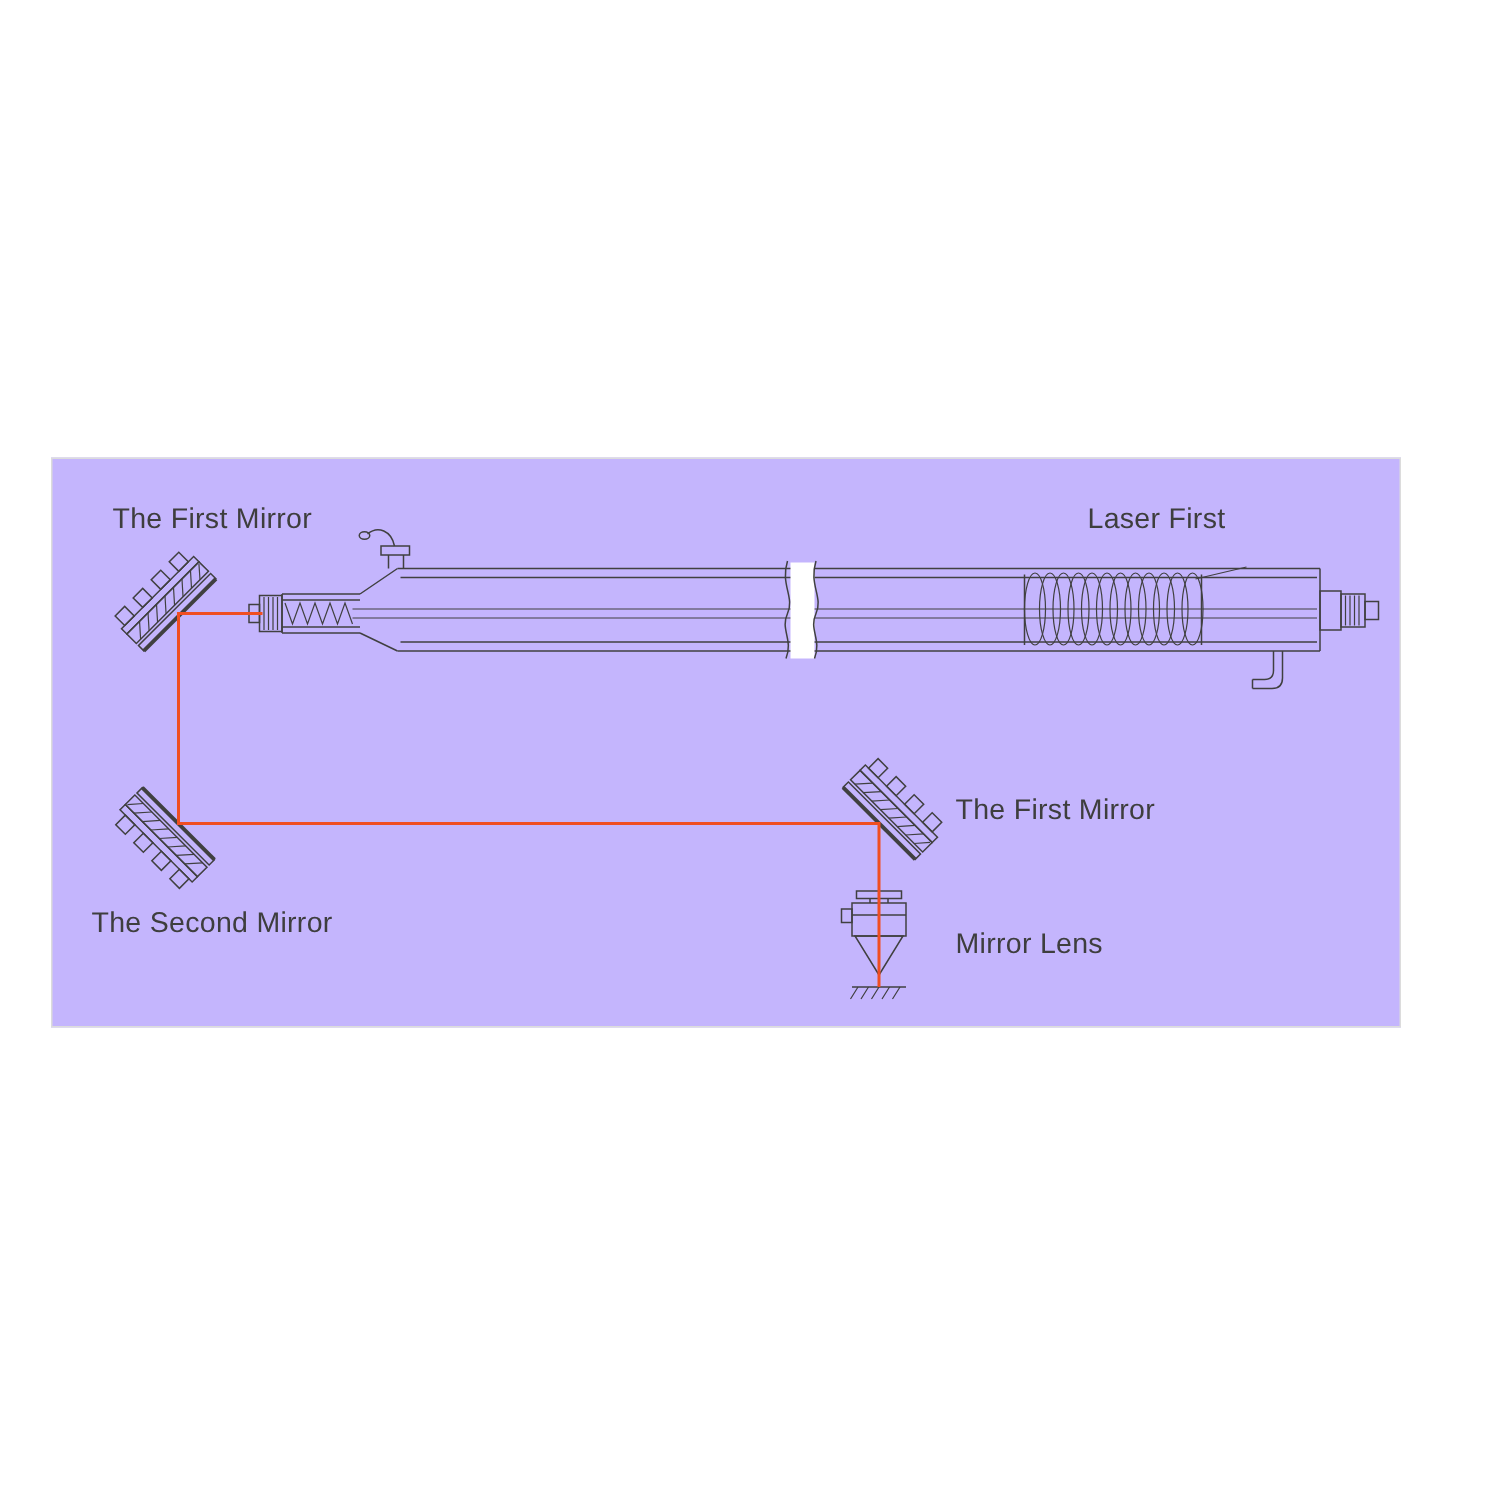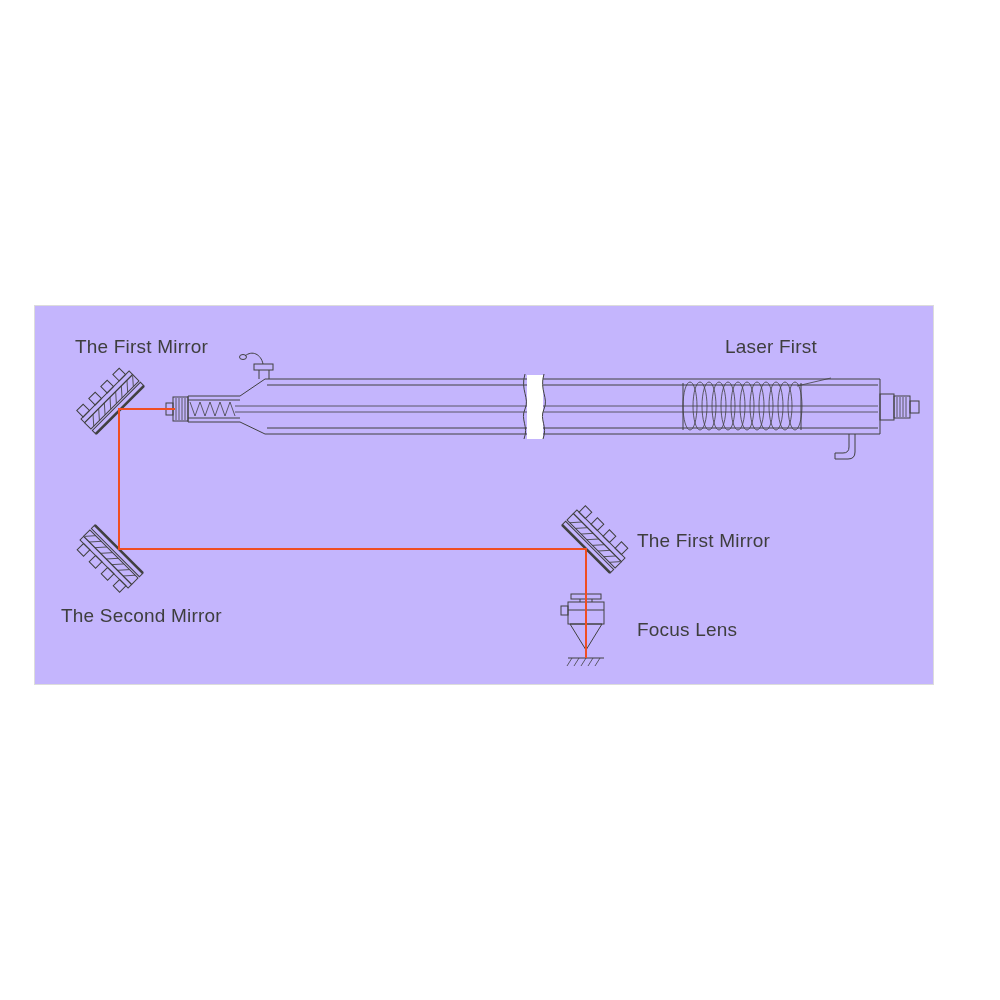--- a/index.html
+++ b/index.html
@@ -121,15 +121,15 @@
     </svg>
 
     <div class="label" style="left:40px;top:30px">The First Mirror</div>
 
     <div class="label" style="left:690px;top:30px">Laser First</div>
 
     <div class="label" style="left:602px;top:224px">The First Mirror</div>
 
     <div class="label" style="left:26px;top:299px">The Second Mirror</div>
 
-    <div class="label" style="left:602px;top:313px">Focus Lens</div>
+    <div class="label" style="left:602px;top:313px">Mirror Lens</div>
   </div>
 </div>
 
 </body></html>

